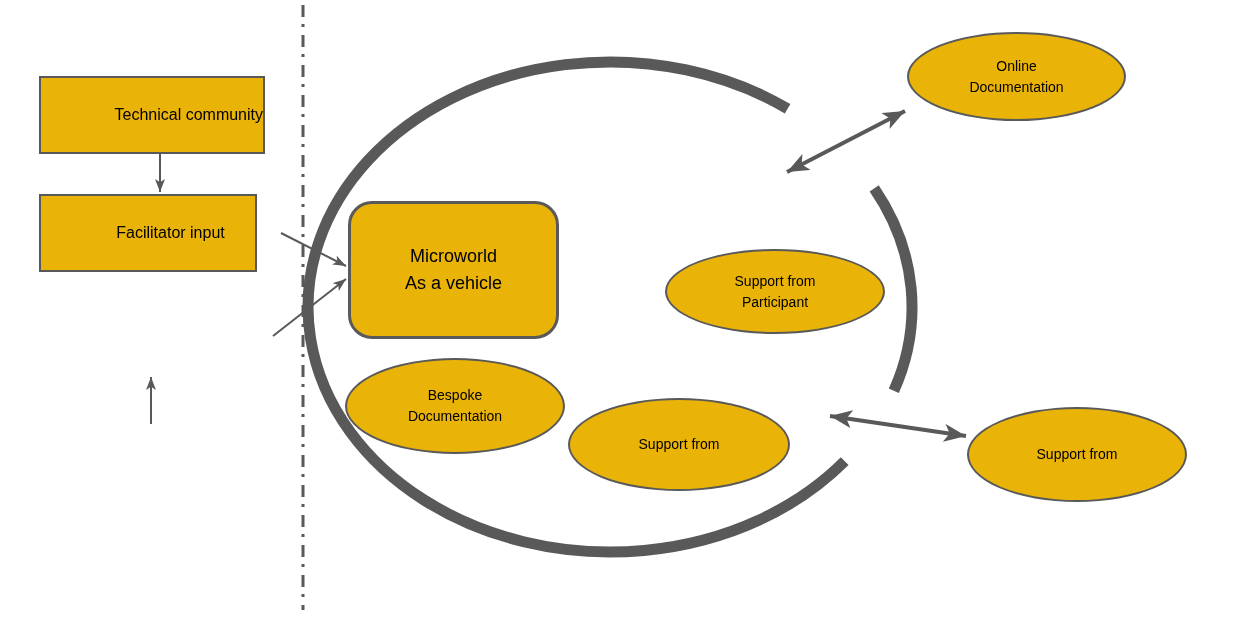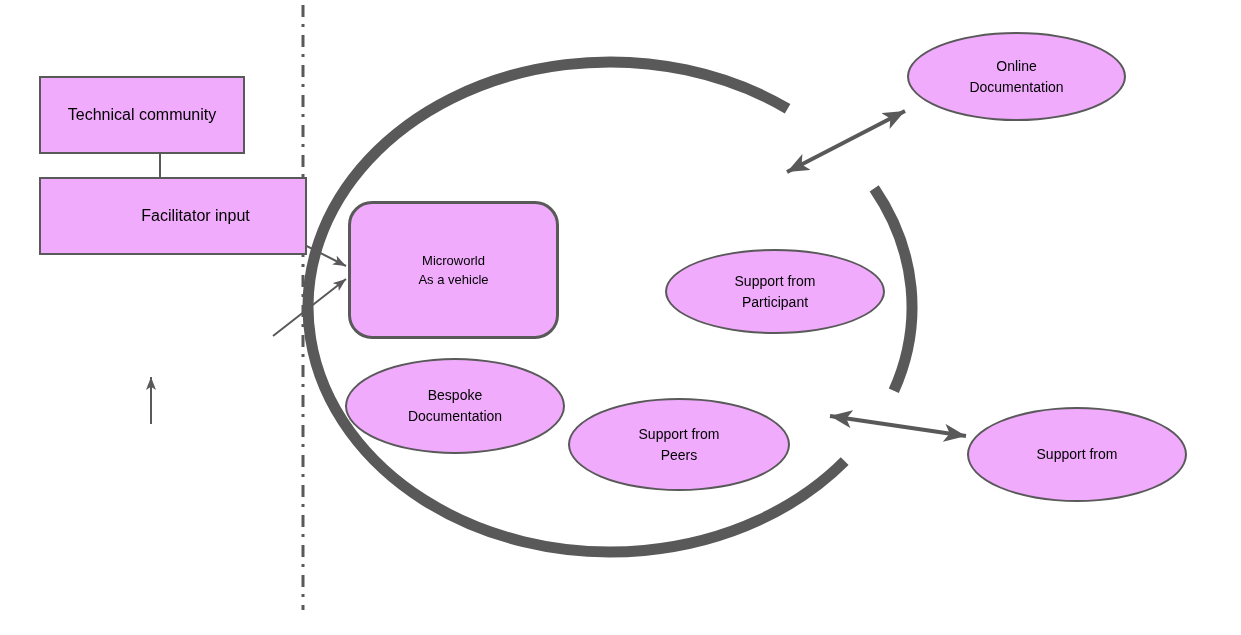--- a/index.html
+++ b/index.html
@@ -18,38 +18,38 @@
   }
   #artwork {
     position: absolute;
     left: 0;
     top: 0;
     z-index: 1;
   }
   .shape {
     position: absolute;
     box-sizing: border-box;
-    background: #f0abfc;
+    background: #eab308;
     border: 2px solid #595959;
     display: flex;
     flex-direction: column;
     align-items: center;
     justify-content: center;
     text-align: center;
     z-index: 2;
     line-height: 1.3;
   }
   .rect-box {
     font-size: 16px;
     line-height: 1.45;
   }
   .rounded-box {
     border-radius: 24px;
     border-width: 3px;
-    font-size: 13px;
+    font-size: 18px;
     line-height: 1.5;
   }
   .ellipse {
     border-radius: 50%;
     font-size: 14px;
     line-height: 1.5;
   }
   .shape-label {
     width: 100%;
   }
@@ -81,26 +81,26 @@
 
     <line x1="281" y1="233" x2="346" y2="266" stroke="#595959" stroke-width="2" marker-end="url(#ah-s)"></line>
 
     <line x1="273" y1="336" x2="346" y2="279" stroke="#595959" stroke-width="2" marker-end="url(#ah-s)"></line>
 
     <line x1="787" y1="172" x2="905" y2="111" stroke="#595959" stroke-width="4" marker-start="url(#ah-l)" marker-end="url(#ah-l)"></line>
 
     <line x1="830" y1="416" x2="966" y2="436" stroke="#595959" stroke-width="4" marker-start="url(#ah-l)" marker-end="url(#ah-l)"></line>
   </svg>
 
-  <div class="shape rect-box" style="left:39px; top:76px; width:206px; height:78px;">
+  <div class="shape rect-box" style="left:39px; top:76px; width:226px; height:78px;text-align:right;">
     <div class="shape-label">Technical community</div>
     <div class="shape-label"></div>
   </div>
 
-  <div class="shape rect-box" style="left:39px; top:177px; width:268px; height:78px;padding-left:45px;">
+  <div class="shape rect-box" style="left:39px; top:194px; width:218px; height:78px;padding-left:45px;">
     <div class="shape-label">Facilitator input</div>
     <div class="shape-label"></div>
   </div>
 
 
 
   <div class="shape rounded-box" style="left:348px; top:201px; width:211px; height:138px;">
     <div class="shape-label">Microworld</div>
     <div class="shape-label">As a vehicle</div>
   </div>
@@ -110,21 +110,20 @@
     <div class="shape-label">Participant</div>
   </div>
 
   <div class="shape ellipse" style="left:345px; top:358px; width:220px; height:96px;">
     <div class="shape-label">Bespoke</div>
     <div class="shape-label">Documentation</div>
   </div>
 
   <div class="shape ellipse" style="left:568px; top:398px; width:222px; height:93px;">
     <div class="shape-label">Support from</div>
-    <div class="shape-label">Peers</div>
   </div>
 
   <div class="shape ellipse" style="left:907px; top:32px; width:219px; height:89px;">
     <div class="shape-label">Online</div>
     <div class="shape-label">Documentation</div>
   </div>
 
   <div class="shape ellipse" style="left:967px; top:407px; width:220px; height:95px;">
     <div class="shape-label">Support from</div>
   </div>

